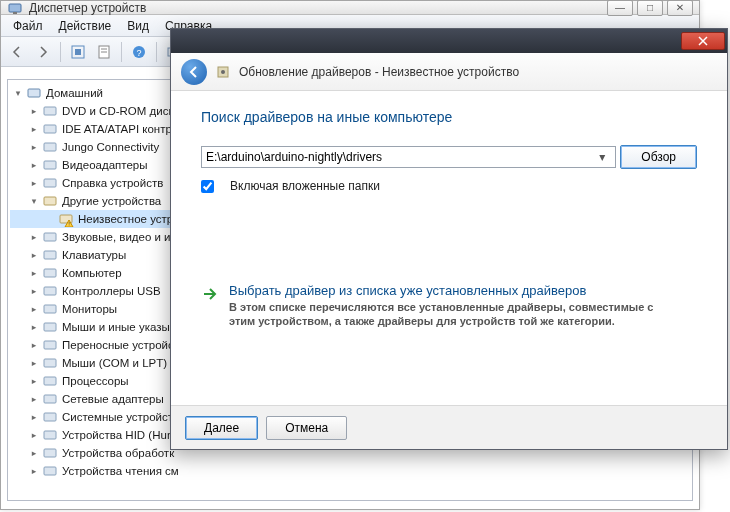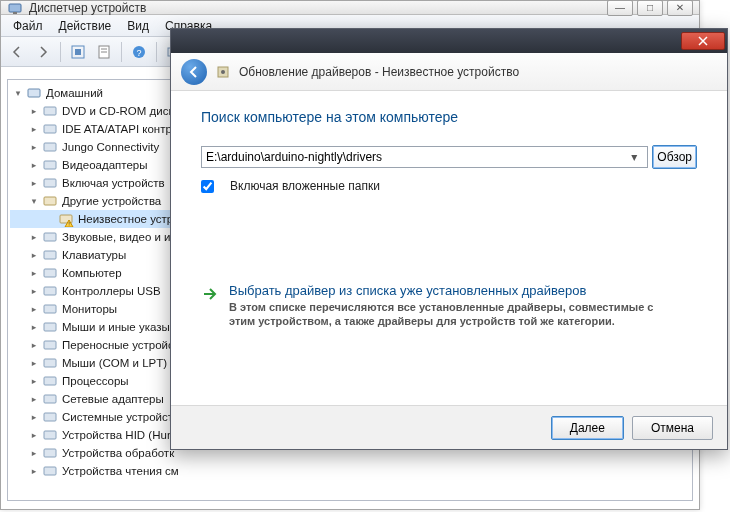--- a/index.html
+++ b/index.html
@@ -40,30 +40,30 @@
 .back-btn svg { width:14px; height:14px; }
 .wiz-ico { width:16px; height:16px; }
 
 .wizard-body { padding: 18px 30px 10px 30px; font-size: 12px; color:#222; }
 .wizard-h1 { font-size: 14px; color: #0a4e8c; margin-bottom: 20px; font-weight: 400; }
 .field-label { font-size: 12px; margin-bottom: 6px; }
 .path-row { display:flex; gap:4px; align-items:center; margin-bottom:10px; }
 .combo { flex:1; height:22px; border:1px solid #9aa3af; background:#fff; display:flex; align-items:center; padding:0 4px; font-size:12px; }
 .combo-val { flex:1; outline:none; border:none; font-size:12px; }
 .combo-arrow { width:18px; height:18px; display:flex; align-items:center; justify-content:center; color:#555; cursor:pointer; }
-.browse-btn { height:24px; padding:0 4px; border:1px solid #3d84c6; background: linear-gradient(#fefefe,#e8eef5); font-size:12px; cursor:pointer; border-radius:2px; box-shadow: 0 0 0 1px #8abaf0 inset; }
+.browse-btn { height:24px; padding:0 20px; border:1px solid #3d84c6; background: linear-gradient(#fefefe,#e8eef5); font-size:12px; cursor:pointer; border-radius:2px; box-shadow: 0 0 0 1px #8abaf0 inset; }
 .chk-row { display:flex; align-items:center; gap:16px; font-size:12px; margin-top:2px; }
 .chk { width:13px; height:13px; }
 
 .option-block { margin-top: 90px; display:flex; gap:10px; align-items:flex-start; cursor:pointer; }
 .arrow-ico { width:18px; height:18px; flex-shrink:0; margin-top:2px; }
 .option-title { color:#0a4e8c; font-size:13px; margin-bottom:2px; }
 .option-desc { color:#555; font-size:11px; line-height:14px; max-width:440px;font-weight:bold; }
 
-.wizard-footer { position:absolute; bottom:0; left:0; right:0; height:44px; background:#f1f1f1; border-top:1px solid #d9d9d9; display:flex; align-items:center; justify-content:flex-end; gap:8px; padding:0 14px; }
+.wizard-footer { position:absolute; bottom:0; left:0; right:0; height:44px; background:#f1f1f1; border-top:1px solid #d9d9d9; display:flex; align-items:center; gap:8px; padding:0 14px; }
 .footer-btn { height:24px; padding:0 18px; border:1px solid #9aa3af; background:linear-gradient(#fefefe,#e7e7e7); font-size:12px; cursor:pointer; border-radius:2px; }
 .footer-btn.primary { border-color:#3d84c6; box-shadow: 0 0 0 1px #8abaf0 inset; }
 
 </style>
 </head>
 <body>
 
 <div class="dm-window">
   <div class="dm-titlebar">
     <svg class="ico" viewBox="0 0 16 16">
@@ -174,21 +174,21 @@
             <rect x="2" y="4" width="12" height="8" rx="1" fill="#dce5ef" stroke="#8aa2bc"></rect>
           </svg>
   <span>Видеоадаптеры</span>
         </div>
         <div class="tree-row">
           <span class="indent" style="width:16px"></span>
   <span class="expander">▸</span>
   <svg class="node-ico" viewBox="0 0 16 16">
             <rect x="2" y="4" width="12" height="8" rx="1" fill="#dce5ef" stroke="#8aa2bc"></rect>
           </svg>
-  <span>Включая устройств</span>
+  <span>Справка устройств</span>
         </div>
         <div class="tree-row">
           <span class="indent" style="width:16px"></span>
   <span class="expander">▾</span>
   <svg class="node-ico" viewBox="0 0 16 16">
             <rect x="2" y="4" width="12" height="8" rx="1" fill="#efe5c8" stroke="#b5a060"></rect>
           </svg>
   <span>Другие устройства</span>
         </div>
         <div class="tree-row selected">
@@ -331,21 +331,21 @@
           <path d="M9 2L4 7l5 5" stroke="#fff" stroke-width="2" fill="none"></path>
         </svg>
     </div>
     <svg class="wiz-ico" viewBox="0 0 16 16">
         <rect x="3" y="3" width="10" height="10" fill="#e0d9b8" stroke="#a89b6a"></rect>
         <circle cx="8" cy="8" r="2" fill="#6a6a6a"></circle>
       </svg>
     <span>Обновление драйверов - Неизвестное устройство</span>
   </div>
   <div class="wizard-body">
-    <div class="wizard-h1">Поиск компьютере на этом компьютере</div>
+    <div class="wizard-h1">Поиск драйверов на иные компьютере</div>
     <div class="path-row">
       <div class="combo">
         <input class="combo-val" value="E:\arduino\arduino-nightly\drivers" style="">
         <div class="combo-arrow">▾</div>
       </div>
       <button class="browse-btn">Обзор</button>
     </div>
     <label class="chk-row">
       <input type="checkbox" class="chk" checked="" style="">
       <span>Включая вложенные папки</span>

